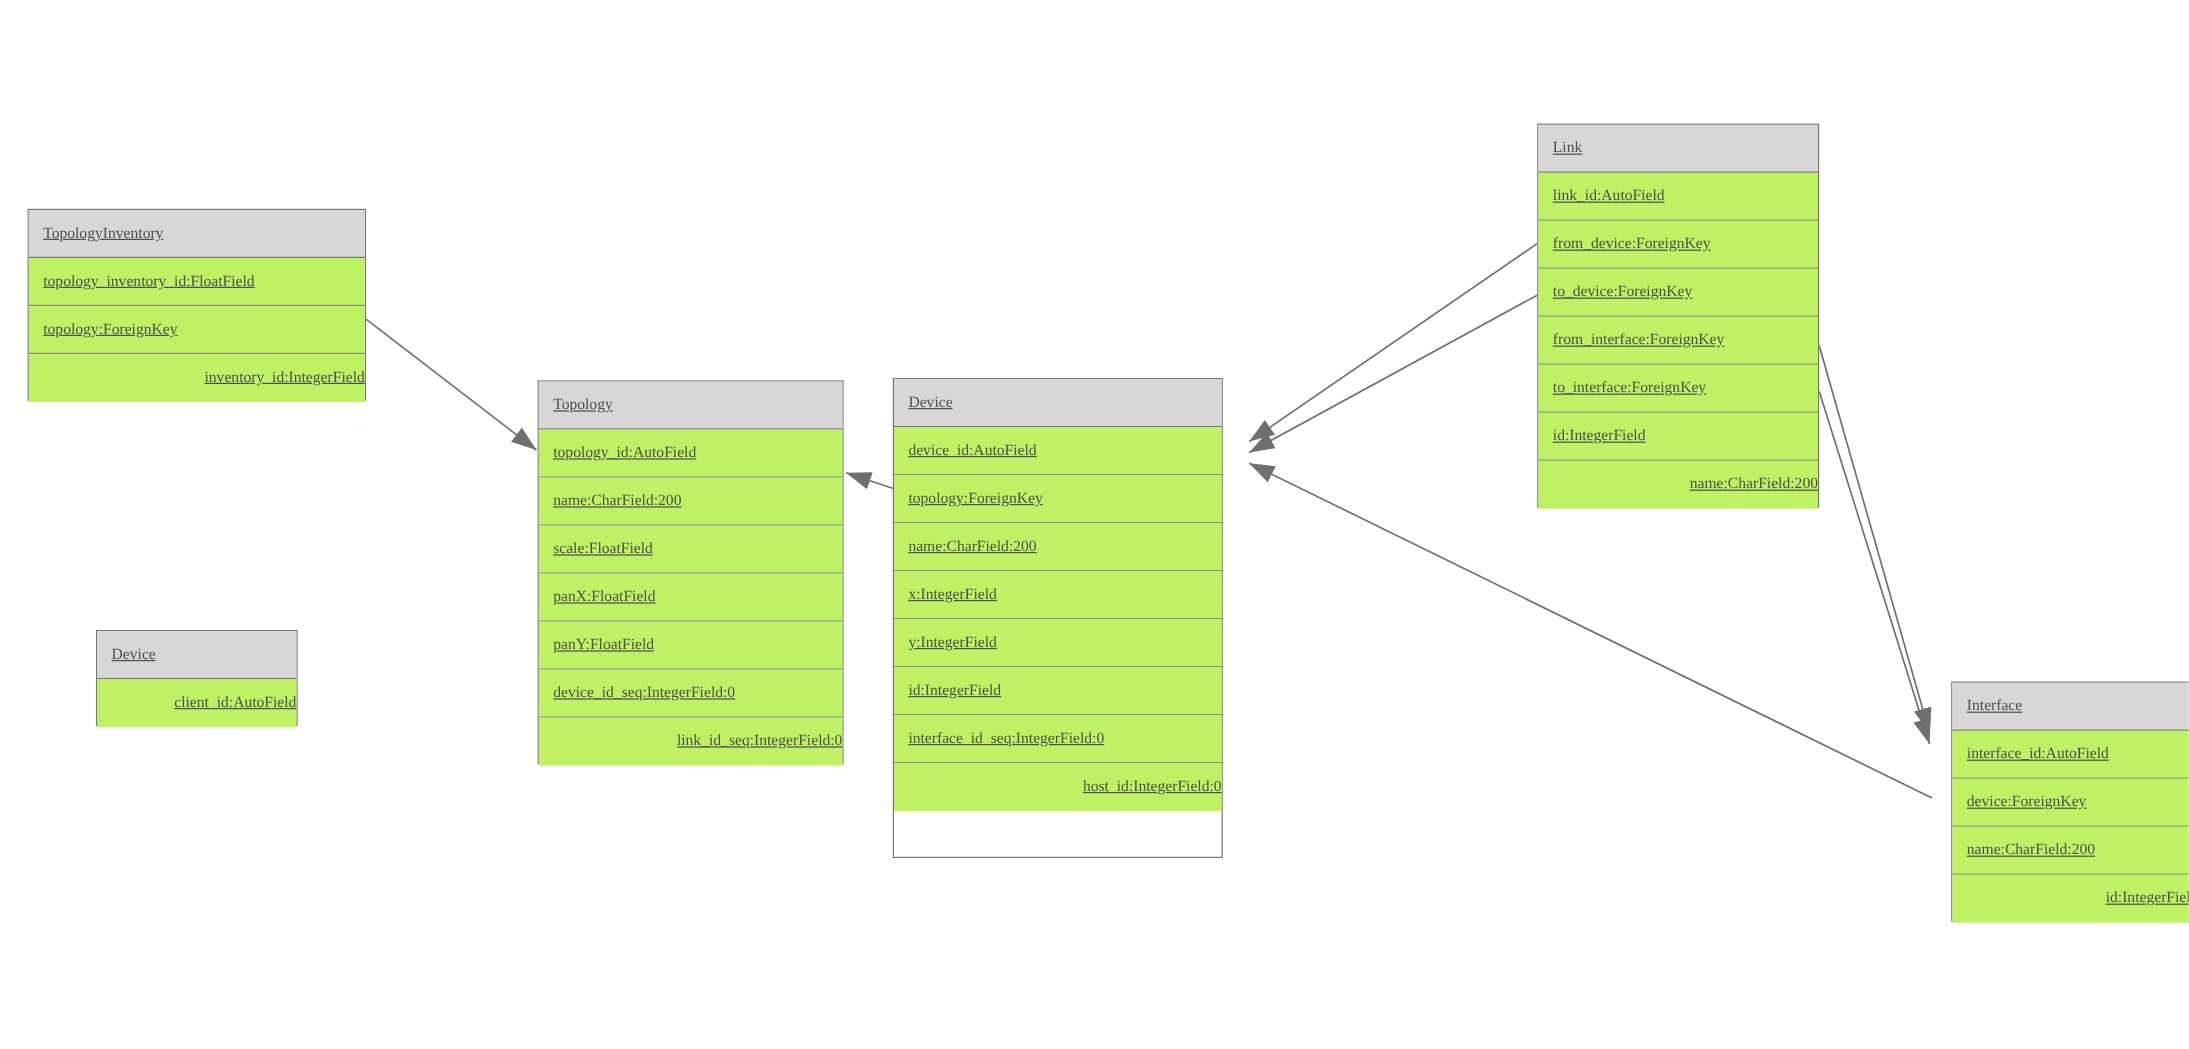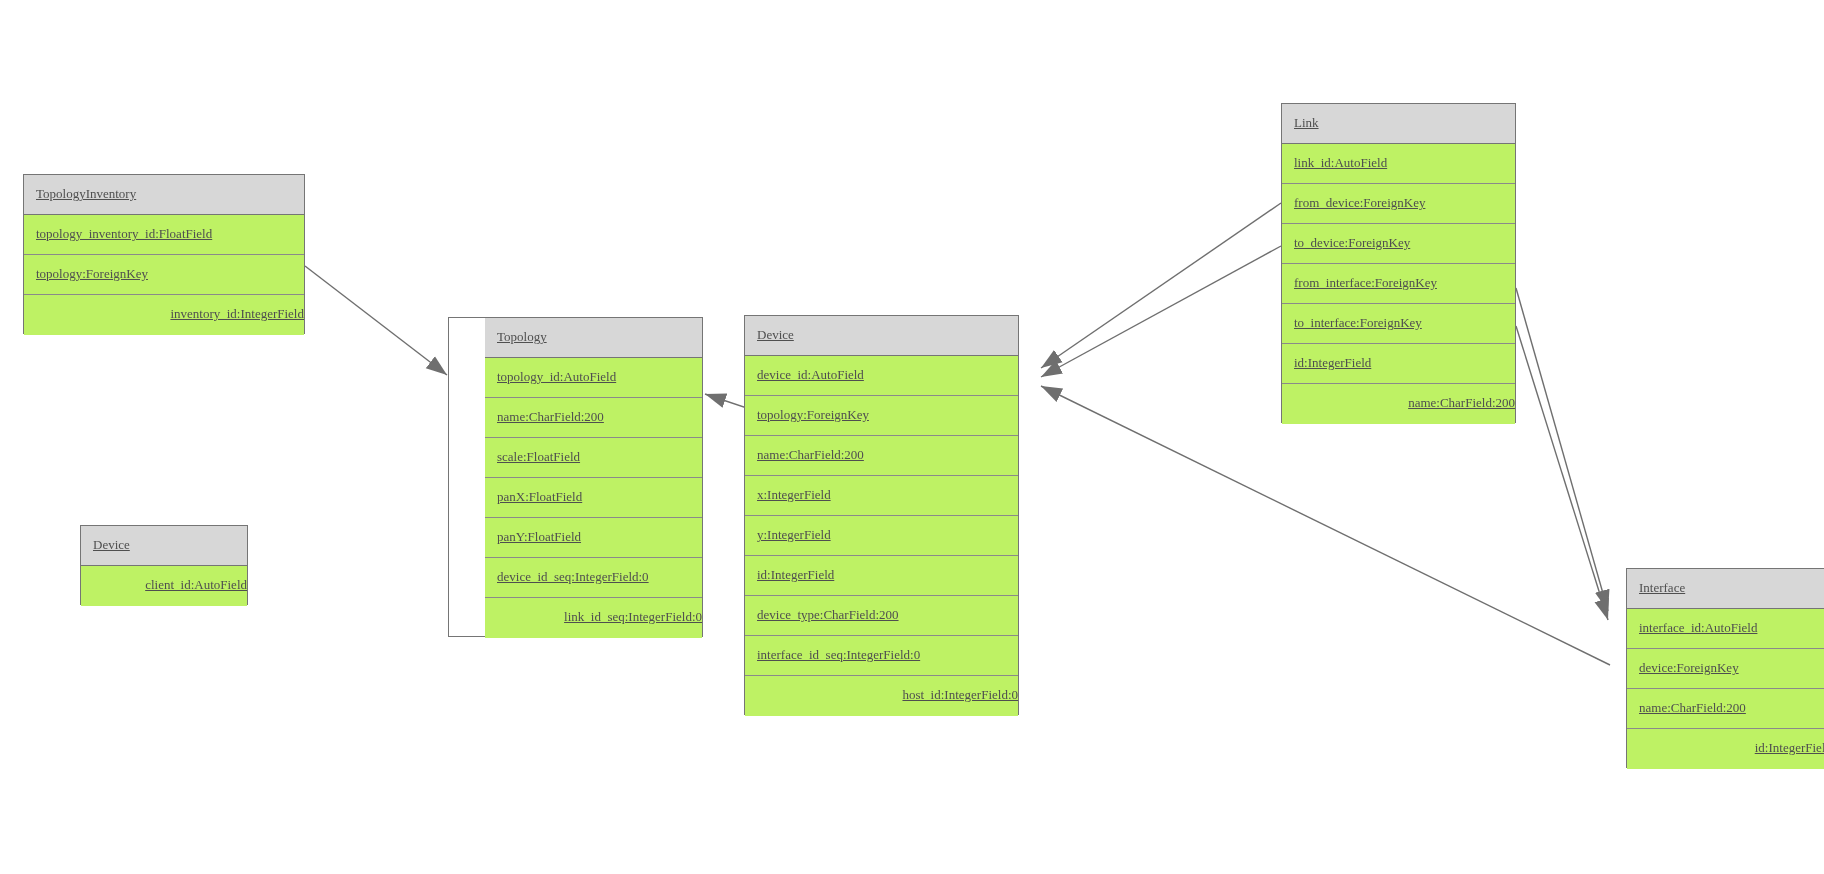--- a/index.html
+++ b/index.html
@@ -74,21 +74,21 @@
         <line x1="1610" y1="665" x2="1041" y2="386" stroke="#6f6f6f" stroke-width="1.4" marker-end="url(#arrow)"></line>
       </g>
   </svg>
   <div id="nodes">
       <div class="entity" style="left: 23px; top: 163px; width: 282px; height: 160px; margin-top: 11px;">
         <div class="entity-header">TopologyInventory</div>
         <div class="entity-row">topology_inventory_id:FloatField</div>
         <div class="entity-row">topology:ForeignKey</div>
         <div class="entity-row">inventory_id:IntegerField</div>
       </div>
-      <div class="entity" style="left: 448px; top: 317px; width: 255px; height: 320px; padding-left: 36px;">
+      <div class="entity" style="left: 448px; top: 317px; width: 255px; height: 320px;">
         <div class="entity-header">Topology</div>
         <div class="entity-row">topology_id:AutoField</div>
         <div class="entity-row">name:CharField:200</div>
         <div class="entity-row">scale:FloatField</div>
         <div class="entity-row">panX:FloatField</div>
         <div class="entity-row">panY:FloatField</div>
         <div class="entity-row">device_id_seq:IntegerField:0</div>
         <div class="entity-row">link_id_seq:IntegerField:0</div>
       </div>
       <div class="entity" style="left: 80px; top: 525px; width: 168px; height: 80px;">
@@ -96,21 +96,20 @@
         <div class="entity-row">client_id:AutoField</div>
       </div>
       <div class="entity" style="left: 744px; top: 315px; width: 275px; height: 400px;">
         <div class="entity-header">Device</div>
         <div class="entity-row">device_id:AutoField</div>
         <div class="entity-row">topology:ForeignKey</div>
         <div class="entity-row">name:CharField:200</div>
         <div class="entity-row">x:IntegerField</div>
         <div class="entity-row">y:IntegerField</div>
         <div class="entity-row">id:IntegerField</div>
-        <div class="entity-row">device_type:CharField:200</div>
         <div class="entity-row">interface_id_seq:IntegerField:0</div>
         <div class="entity-row">host_id:IntegerField:0</div>
       </div>
       <div class="entity" style="left: 1281px; top: 103px; width: 235px; height: 320px;">
         <div class="entity-header">Link</div>
         <div class="entity-row">link_id:AutoField</div>
         <div class="entity-row">from_device:ForeignKey</div>
         <div class="entity-row">to_device:ForeignKey</div>
         <div class="entity-row">from_interface:ForeignKey</div>
         <div class="entity-row">to_interface:ForeignKey</div>

